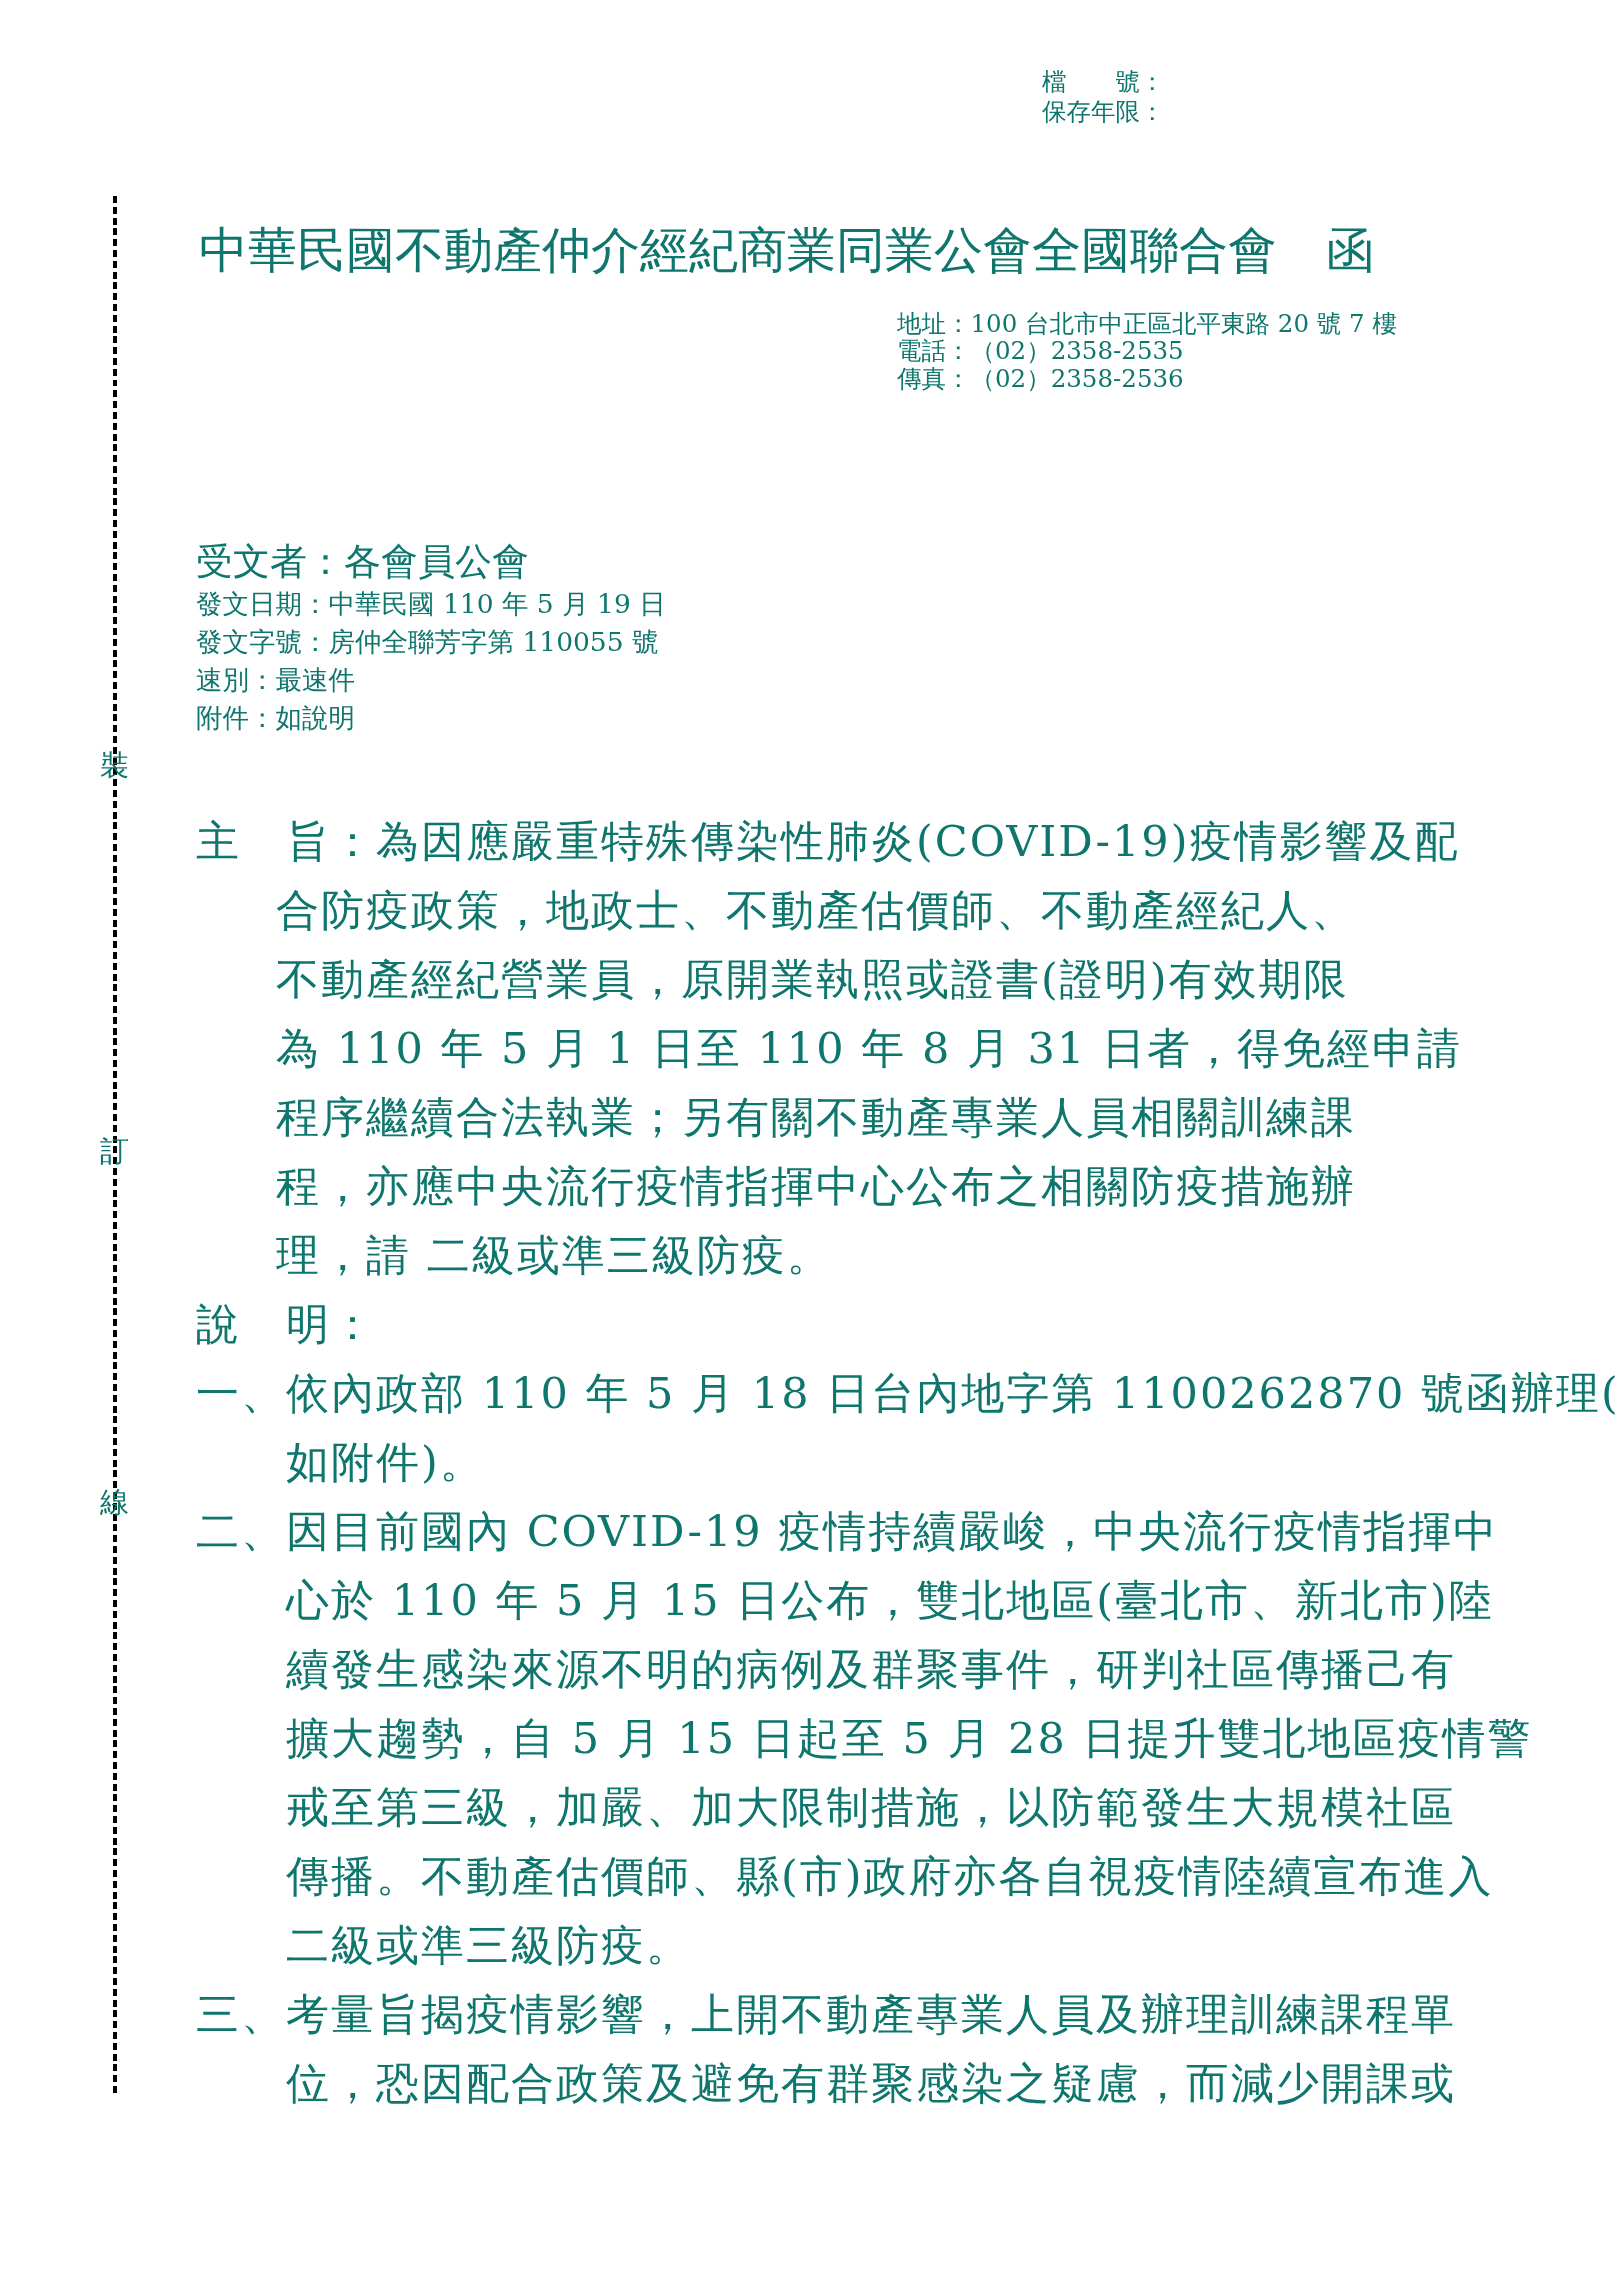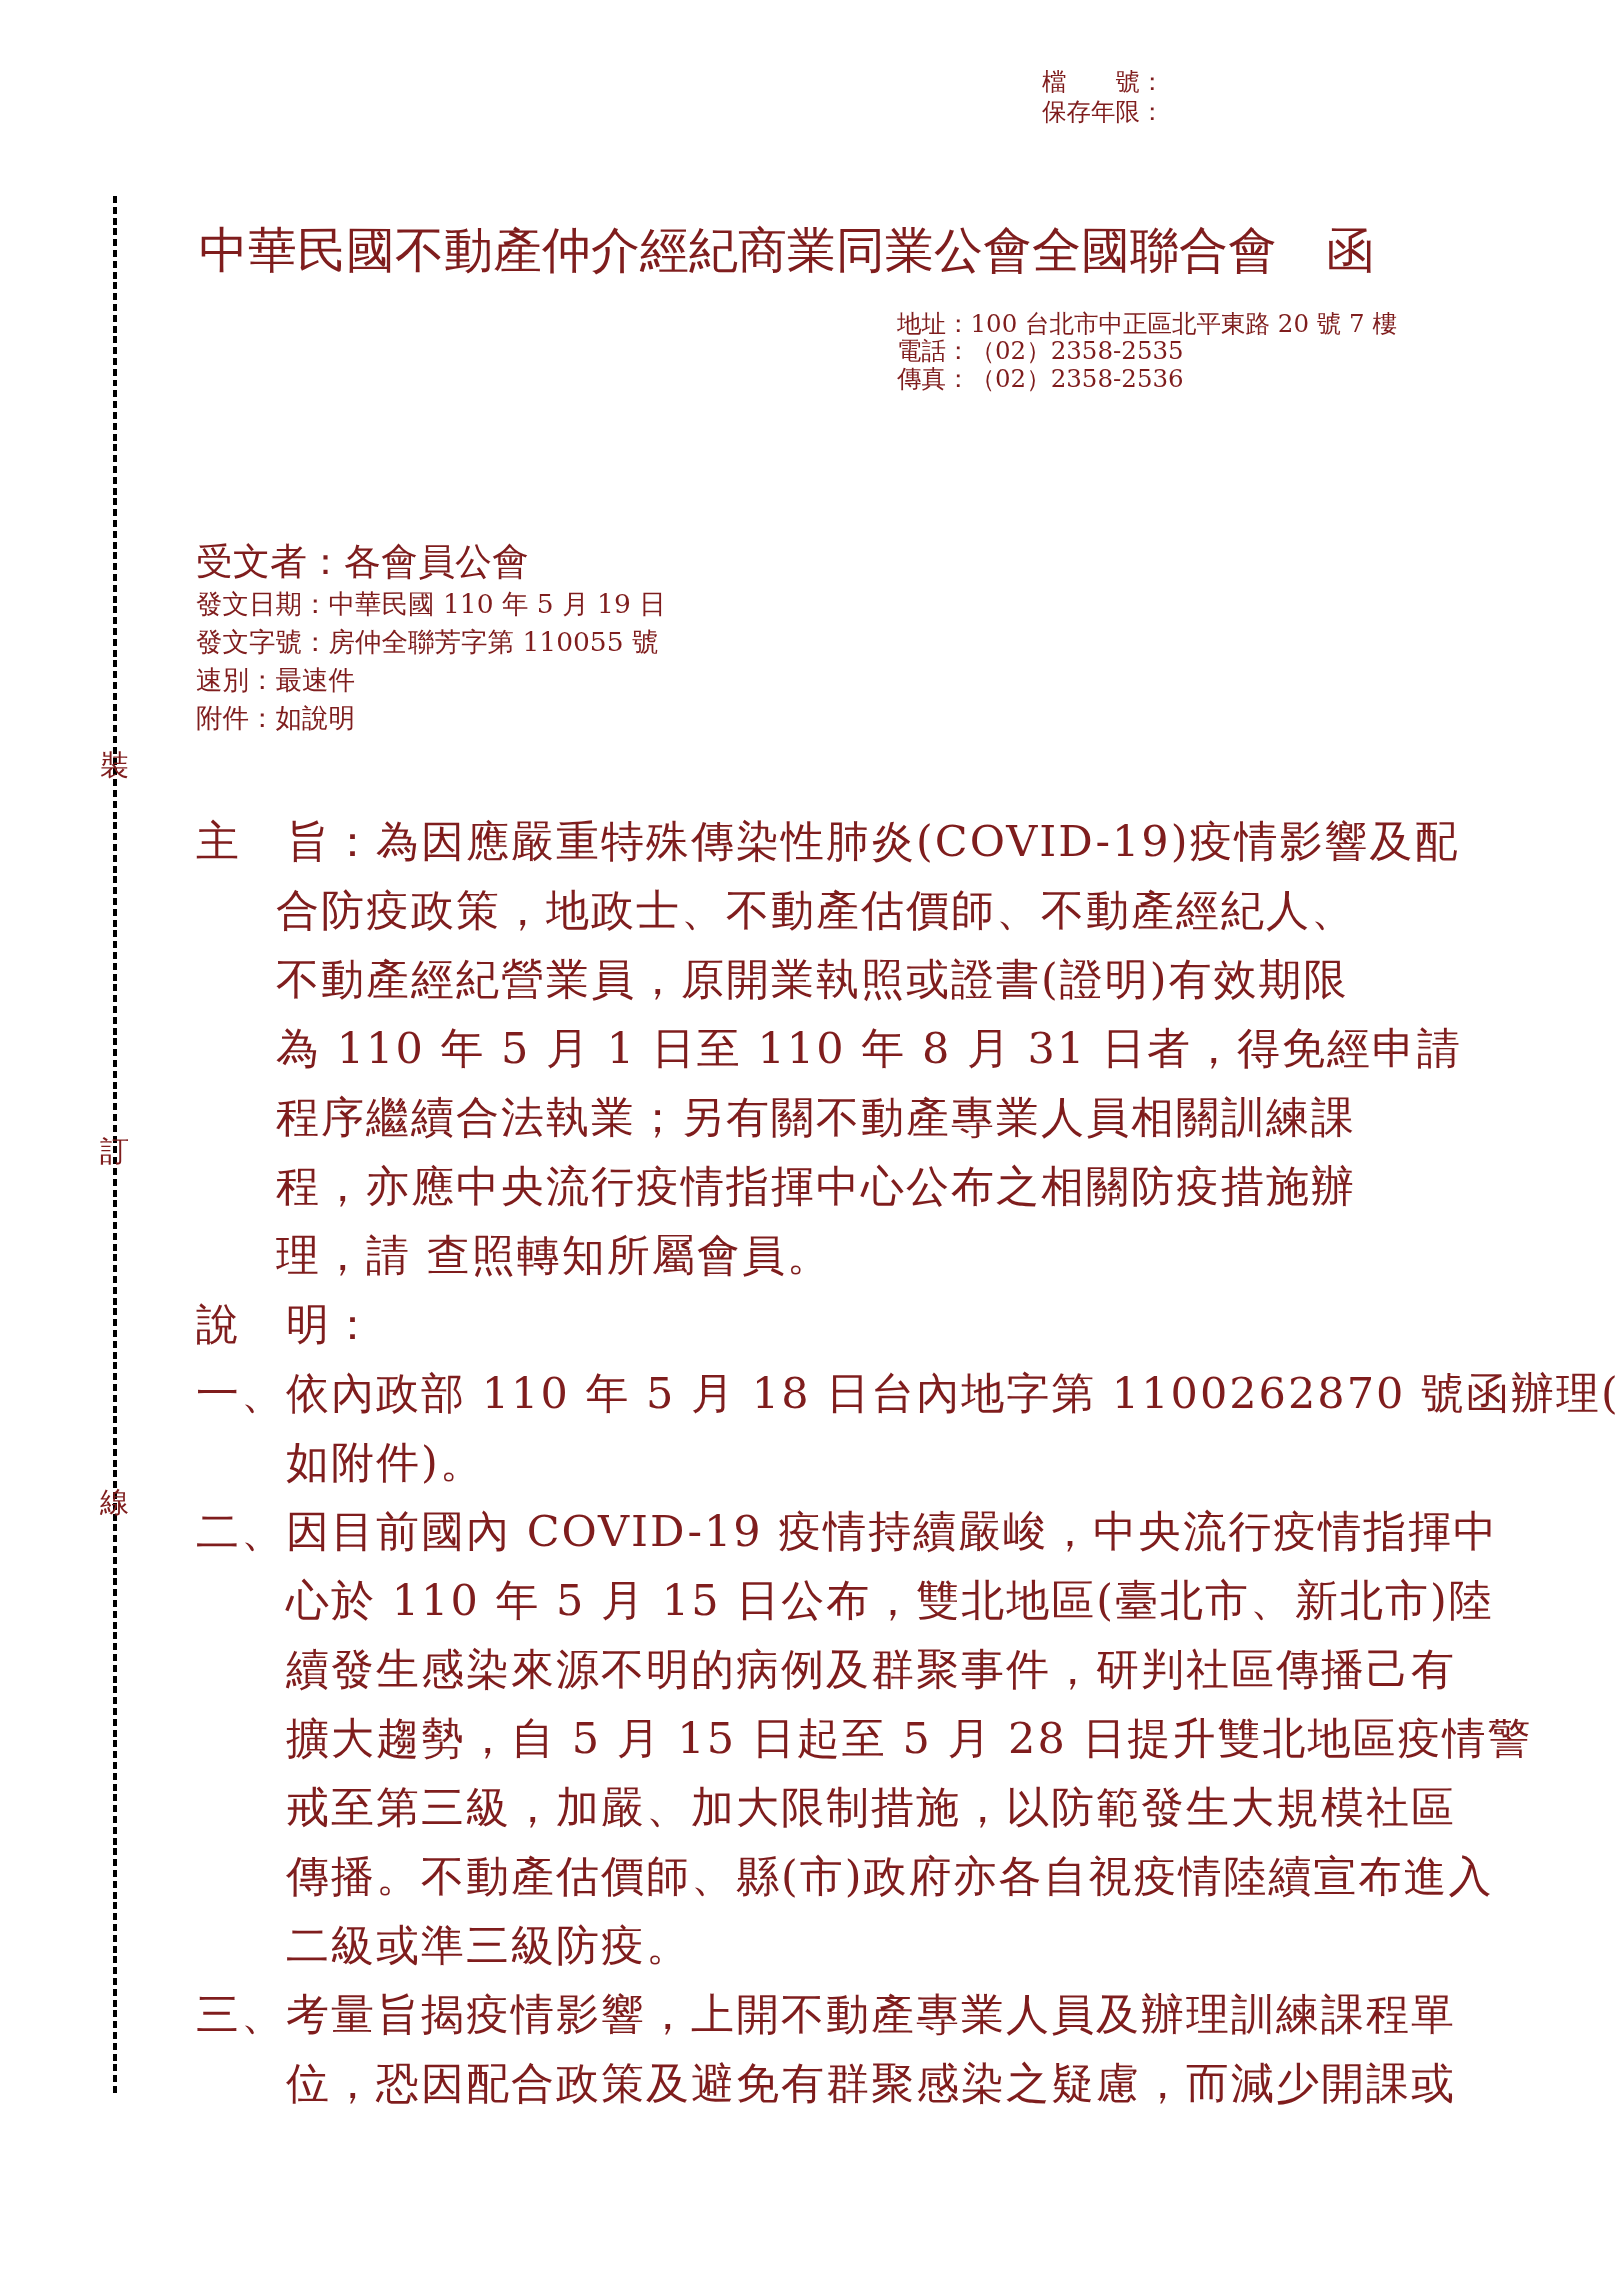--- a/index.html
+++ b/index.html
@@ -1,20 +1,20 @@
 <!DOCTYPE html>
 <html><head>
 <meta charset="utf-8">
 <style>
   html,body{margin:0;padding:0;background:#e8e8e8;}
   .page{
     position:relative;
     width:1621px;height:2293px;
     background:#ffffff;
-    color:#7f1d1d;
+    color:#0f766e;
     font-family:"DejaVu Serif","Liberation Serif",serif;
     overflow:hidden;
   }
   .nowrap{white-space:nowrap;}
 
   
   .file-box{
     position:absolute;left:1042px;top:67px;
     font-size:24.5px;line-height:30px;
   }
@@ -97,21 +97,21 @@
 
   <div class="doc-body">
 
     <div class="subject">
       <div class="line"><span>主　旨：</span><span>為因應嚴重特殊傳染性肺炎(COVID-19)疫情影響及配</span></div>
       <div class="line cont">合防疫政策，地政士、不動產估價師、不動產經紀人、</div>
       <div class="line cont">不動產經紀營業員，原開業執照或證書(證明)有效期限</div>
       <div class="line cont">為 110 年 5 月 1 日至 110 年 8 月 31 日者，得免經申請</div>
       <div class="line cont">程序繼續合法執業；另有關不動產專業人員相關訓練課</div>
       <div class="line cont">程，亦應中央流行疫情指揮中心公布之相關防疫措施辦</div>
-      <div class="line cont">理，請 查照轉知所屬會員。</div>
+      <div class="line cont">理，請 二級或準三級防疫。</div>
     </div>
 
     <div class="line">說　明：</div>
 
     <div class="item">
       <div class="line"><span>一、</span><span>依內政部 110 年 5 月 18 日台內地字第 1100262870 號函辦理(</span></div>
       <div class="line cont">如附件)。</div>
     </div>
 
     <div class="item">

